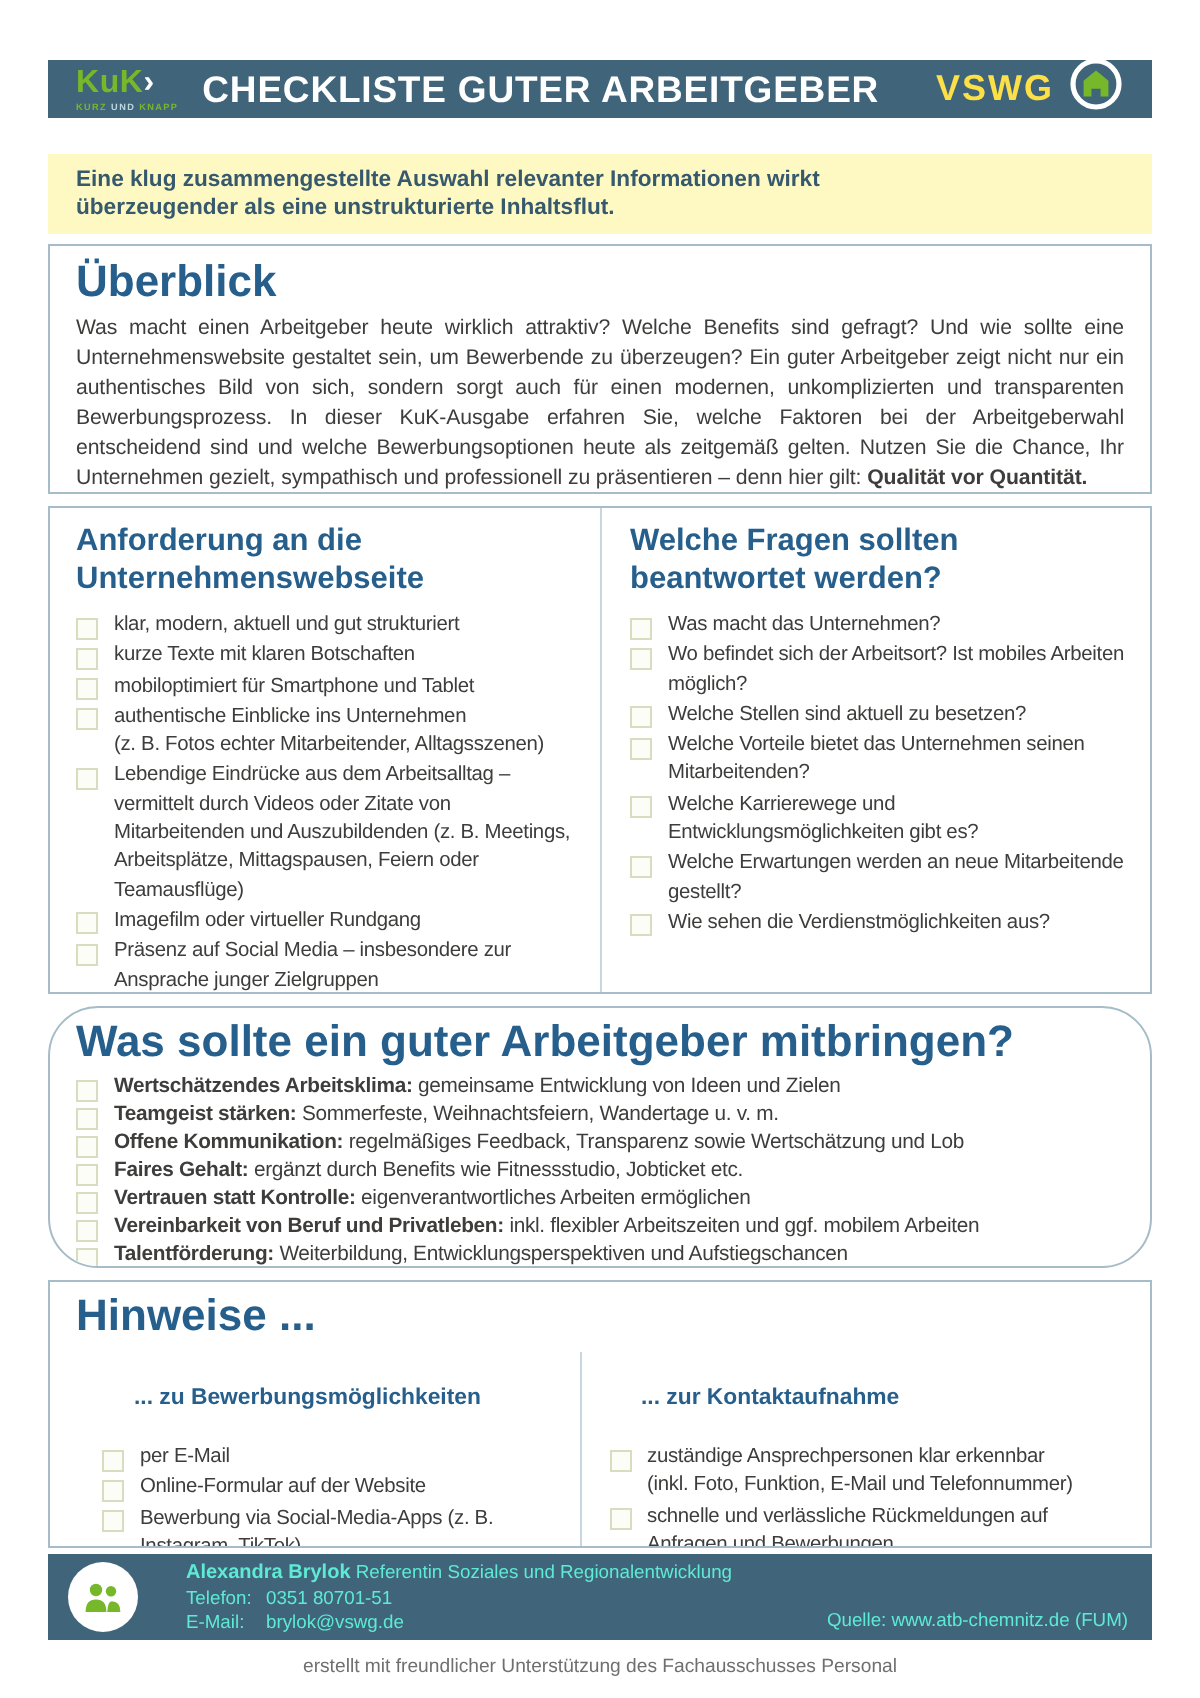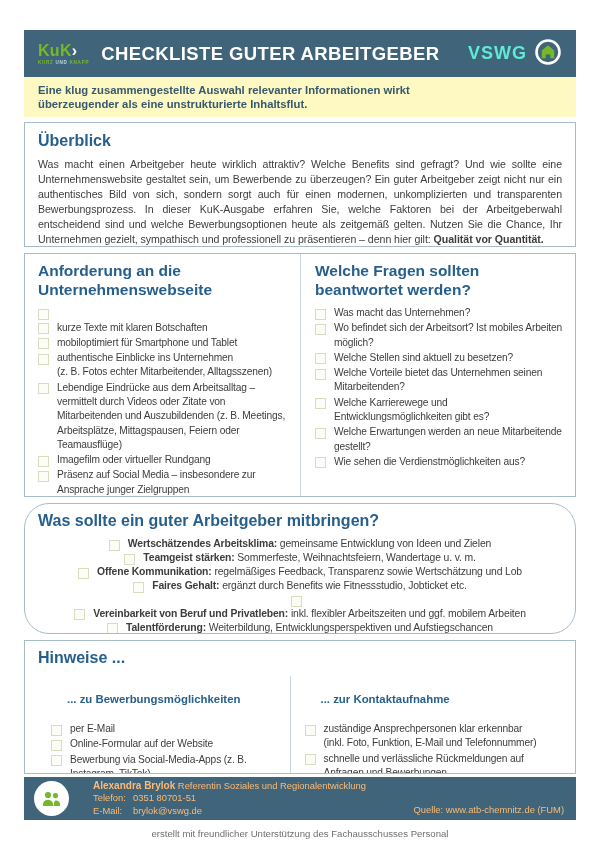--- a/index.html
+++ b/index.html
@@ -4,66 +4,66 @@
 <style>
   html,body{margin:0;padding:0;}
   body{
     width:600px;height:849px;background:#ffffff;position:relative;overflow:hidden;
     font-family:"Liberation Sans", sans-serif;color:#3e3d3c;
     -webkit-font-smoothing:antialiased;
   }
   .abs{position:absolute;left:24px;width:552px;box-sizing:border-box;}
 
   
-  .header{top:30px;height:47px;background:#40657b;display:flex;align-items:center;padding:0 14px 0 14px;}
+  .header{top:30px;height:29px;background:#40657b;display:flex;align-items:center;padding:0 14px 0 14px;}
   .kuk{display:flex;flex-direction:column;line-height:1;margin-right:12px;margin-top:2px;}
   .kuk-main{font-weight:bold;font-size:16px;color:#76b82a;letter-spacing:0.3px;}
   .kuk-chev{color:#ffffff;font-weight:bold;}
   .kuk-sub{font-size:4.6px;color:#76b82a;letter-spacing:0.7px;margin-top:1.5px;font-weight:bold;}
   .kuk-sub .und{color:#bcd7e2;}
   .hdr-title{color:#ffffff;font-weight:bold;font-size:18.5px;letter-spacing:0.4px;white-space:nowrap;}
   .vswg{margin-left:auto;display:flex;align-items:center;gap:7px;}
-  .vswg-text{color:#5eead4;font-weight:bold;font-size:18px;letter-spacing:1px;}
+  .vswg-text{color:#fde047;font-weight:bold;font-size:18px;letter-spacing:1px;}
 
   
   .banner{top:77px;height:40px;background:#fef9c3;color:#37596d;font-weight:bold;
     font-size:11.3px;line-height:14.5px;padding:6px 14px;white-space:pre-line;display:flex;align-items:center;}
 
   
   .box{border:1px solid #a7bcc9;background:#ffffff;overflow:hidden;}
   .box-overview{top:122px;height:125px;padding:7px 13px 8px;}
   .box-lists{top:253px;height:244px;padding:0;}
   .box-qualities{top:503px;height:131px;padding:6px 13px 8px;border-radius:25px;}
   .box-notes{top:640px;height:134px;padding:6px 13px 8px;}
 
-  h2{margin:0;color:#275f8c;font-size:16px;line-height:22px;font-weight:bold;}
+  h2{margin:0;color:#275f8c;font-size:22px;line-height:22px;font-weight:bold;}
   h3{margin:0;color:#275f8c;font-size:15.5px;line-height:18.5px;font-weight:bold;white-space:pre-line;}
   h4{margin:16px;color:#275f8c;font-size:11.4px;line-height:14px;font-weight:bold;}
 
   .para{margin:5px 0 0;font-size:10.6px;line-height:15.1px;text-align:justify;letter-spacing:-0.05px;}
 
   .cols{display:flex;height:100%;}
   .col{box-sizing:border-box;padding:8px 10px 8px 13px;}
   .col-l{width:50%;}
   .col-r{width:50%;border-left:1px solid #c8d6de;padding-left:14px;}
   .cols-notes{height:auto;margin-top:7px;}
   .cols-notes .col{padding-top:0;padding-bottom:0;}
   .cols-notes .col-l{width:48%;}
   .cols-notes .col-r{width:52%;}
 
   .checklist{margin-top:7px;}
   .check-item{display:flex;font-size:10.2px;line-height:14.3px;letter-spacing:-0.15px;margin-bottom:1px;}
   .cbox{flex:0 0 auto;width:9px;height:9px;border:1px solid #d8ddc0;background:#fdfdf8;margin:2.5px 8px 0 0;}
   .check-text{white-space:pre-line;}
-  .qualities .check-item{font-size:10.4px;line-height:14px;margin-bottom:0;justify-content:center;}
+  .qualities .check-item{font-size:10.4px;line-height:14px;margin-bottom:0;}
   .qualities{margin-top:5px;}
   .notes-list{margin-top:6px;}
 
   
-  .footer{top:777px;height:43px;background:#40657b;display:flex;align-items:center;color:#fdba74;padding:0 12px 0 10px;}
+  .footer{top:777px;height:43px;background:#40657b;display:flex;align-items:center;color:#5eead4;padding:0 12px 0 10px;}
   .avatar{flex:0 0 auto;width:35px;height:35px;border-radius:50%;background:#ffffff;display:flex;align-items:center;justify-content:center;margin-right:24px;}
   .contact{font-size:9.4px;line-height:12.3px;}
   .contact .name{font-weight:bold;font-size:10px;}
   .contact .lbl{display:inline-block;min-width:40px;}
   .source{margin-left:auto;align-self:flex-end;padding-bottom:5px;font-size:9.4px;}
 
   .bottom-note{top:828px;text-align:center;font-size:9.6px;color:#706f6e;}
 </style>
 </head>
 <body>
@@ -97,20 +97,21 @@
 
 <div class="abs box box-lists">
   <div class="cols">
     <div class="col col-l">
       <h3>Anforderung an die
 Unternehmenswebseite</h3>
       <div class="checklist">
 
           <div class="check-item">
             <span class="cbox"></span>
+            <span class="check-text">klar, modern, aktuell und gut strukturiert</span>
           </div>
 
           <div class="check-item">
             <span class="cbox"></span>
             <span class="check-text">kurze Texte mit klaren Botschaften</span>
           </div>
 
           <div class="check-item">
             <span class="cbox"></span>
             <span class="check-text">mobiloptimiert für Smartphone und Tablet</span>
@@ -201,20 +202,21 @@
         <span class="check-text"><b>Offene Kommunikation:</b><span> regelmäßiges Feedback, Transparenz sowie Wertschätzung und Lob</span></span>
       </div>
 
       <div class="check-item">
         <span class="cbox"></span>
         <span class="check-text"><b>Faires Gehalt:</b><span> ergänzt durch Benefits wie Fitnessstudio, Jobticket etc.</span></span>
       </div>
 
       <div class="check-item">
         <span class="cbox"></span>
+        <span class="check-text"><b>Vertrauen statt Kontrolle:</b><span> eigenverantwortliches Arbeiten ermöglichen</span></span>
       </div>
 
       <div class="check-item">
         <span class="cbox"></span>
         <span class="check-text"><b>Vereinbarkeit von Beruf und Privatleben:</b><span> inkl. flexibler Arbeitszeiten und ggf. mobilem Arbeiten</span></span>
       </div>
 
       <div class="check-item">
         <span class="cbox"></span>
         <span class="check-text"><b>Talentförderung:</b><span> Weiterbildung, Entwicklungsperspektiven und Aufstiegschancen</span></span>

